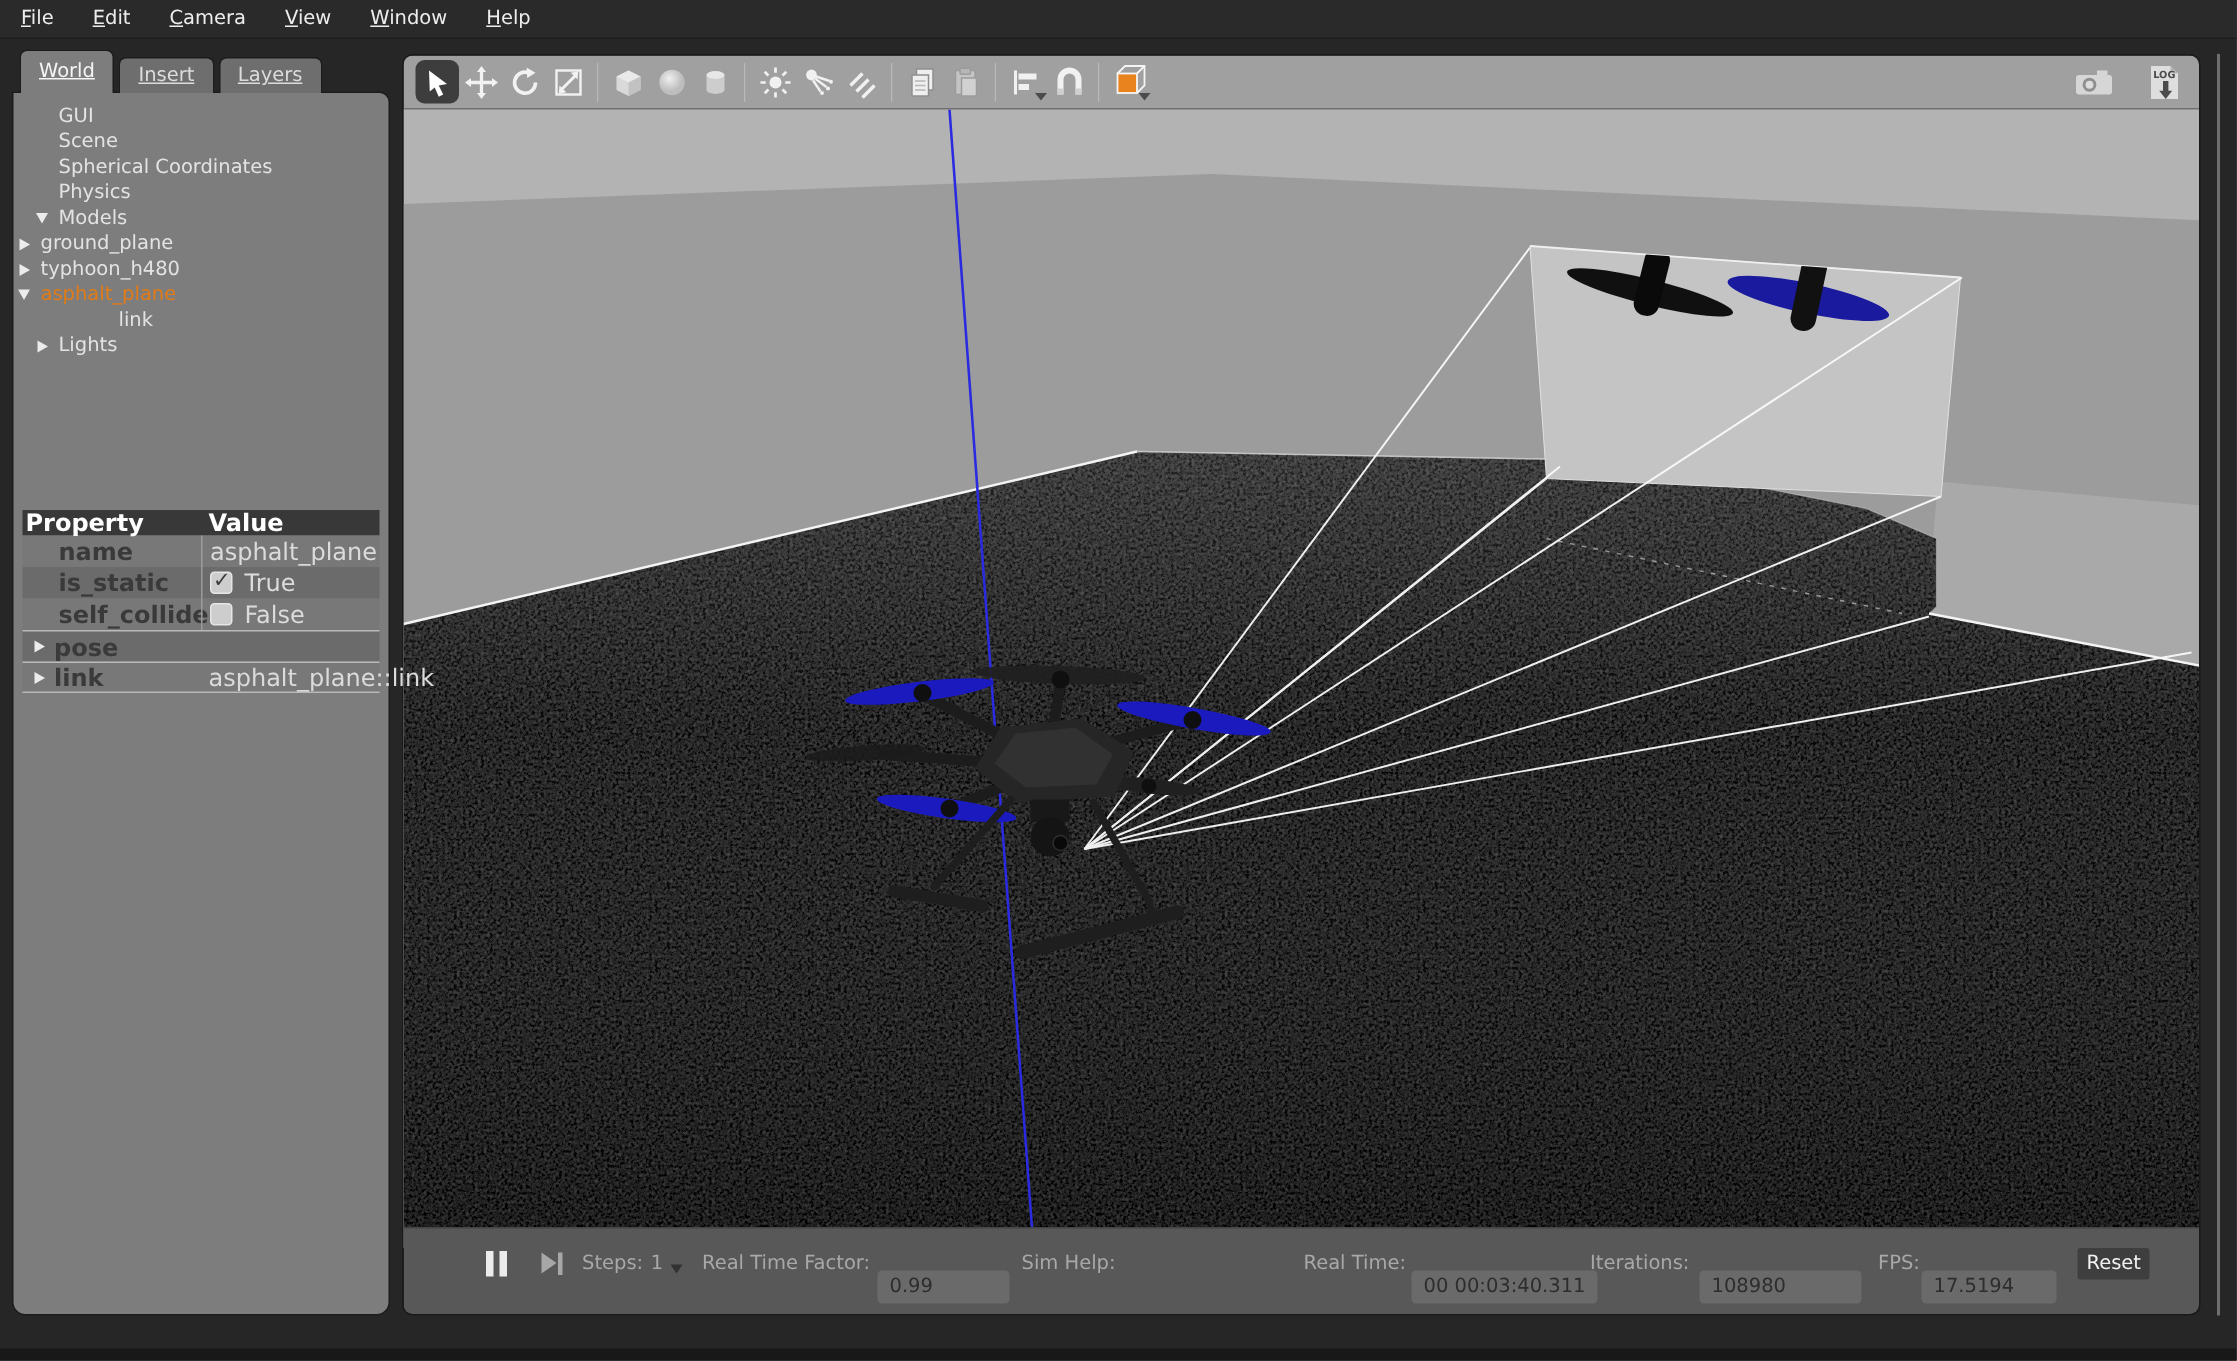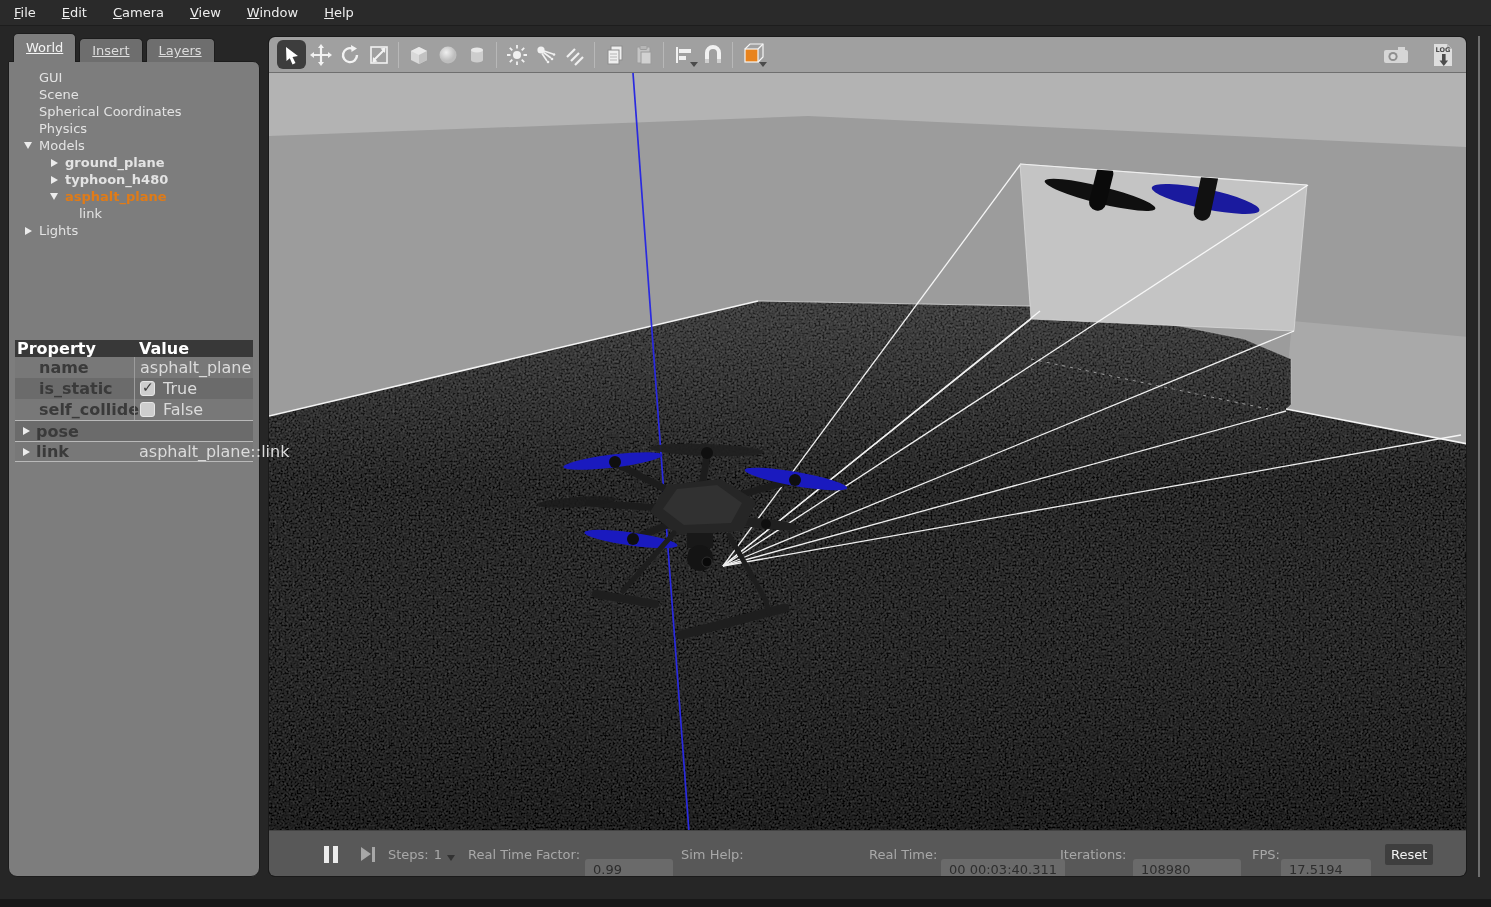--- a/index.html
+++ b/index.html
@@ -32,21 +32,21 @@
     border-radius:5px 5px 0 0;margin-right:3px;text-decoration:underline;}
   .tab.active{height:29px;line-height:28px;background:var(--panel-bg);color:#f4f4f4;}
 
   
   .left-panel{position:absolute;left:8px;top:61px;width:252px;height:816px;background:var(--panel-bg);
     border:1px solid #1c1c1c;border-radius:0 7px 9px 9px;z-index:4;}
   .tree{position:absolute;top:7px;left:0;right:0;}
   .tree-row{display:flex;align-items:center;height:17px;font-size:13px;color:#e3e3e3;}
   .tree-row .arrow-slot{width:14px;display:flex;justify-content:center;margin-right:4px;flex:0 0 14px;}
   .tree-row.lvl0{padding-left:12px;}
-  .tree-row.lvl1{padding-left:38px;font-weight:bold;}
+  .tree-row.lvl1{}
   .tree-row.lvl2{padding-left:70px;}
   .tree-row.selected{color:var(--sel-orange);}
   .tri-right{width:0;height:0;border-left:7px solid #ececec;border-top:4.5px solid transparent;border-bottom:4.5px solid transparent;}
   .tri-down{width:0;height:0;border-top:7px solid #ececec;border-left:4.5px solid transparent;border-right:4.5px solid transparent;}
 
   
   .prop-table{position:absolute;left:6px;right:6px;top:278px;font-size:16px;}
   .prow{display:flex;align-items:center;height:21px;}
   .prow.header{height:17px;background:#383838;color:#ffffff;font-weight:bold;}
   .prow.header .pname{color:#fff;padding-left:2px;}
@@ -70,21 +70,21 @@
     display:flex;align-items:center;padding-left:8px;border-bottom:1px solid #6f6f6f;}
   .tool-btn{width:29px;height:29px;display:flex;align-items:center;justify-content:center;flex:0 0 29px;position:relative;}
   .tool-btn.active{background:#3d3d3d;border-radius:6px;}
   .tool-sep{width:1px;height:26px;background:#838383;border-right:1px solid #b8b8b8;margin:0 5px;flex:0 0 1px;}
   .tb-caret{position:absolute;right:0px;bottom:2px;width:0;height:0;border-top:5px solid #4b4b4b;border-left:4px solid transparent;border-right:4px solid transparent;}
   .tb-right{position:absolute;right:10px;top:0;height:36px;display:flex;align-items:center;gap:19px;}
 
   .scene-wrap{position:absolute;left:0;top:36px;width:1199px;height:759px;background:#b3b3b3;}
 
   
-  .simbar{position:absolute;left:0;bottom:0;width:100%;height:46px;background:var(--simbar-bg);
+  .simbar{position:absolute;left:0;bottom:0;width:100%;height:58px;background:var(--simbar-bg);
     border-top:1px solid #444;}
   .simbar .sb{position:absolute;top:0;height:46px;display:flex;align-items:center;}
   .sb-label{color:#a8a8a8;font-size:13px;white-space:nowrap;}
   .sb-field{height:22px;line-height:21px;background:var(--field-bg);border-radius:3px;color:#2d2d2d;
     font-size:13px;padding:0 8px;white-space:nowrap;overflow:hidden;margin-top:32px;}
   .pause-btn{display:flex;gap:4px;}
   .pause-btn span{display:block;width:5px;height:17px;background:#ececec;}
   .step-btn{display:flex;align-items:center;gap:1px;opacity:.55;}
   .step-tri{width:0;height:0;border-left:10px solid #e8e8e8;border-top:7px solid transparent;border-bottom:7px solid transparent;}
   .step-bar{width:3px;height:15px;background:#e8e8e8;}

